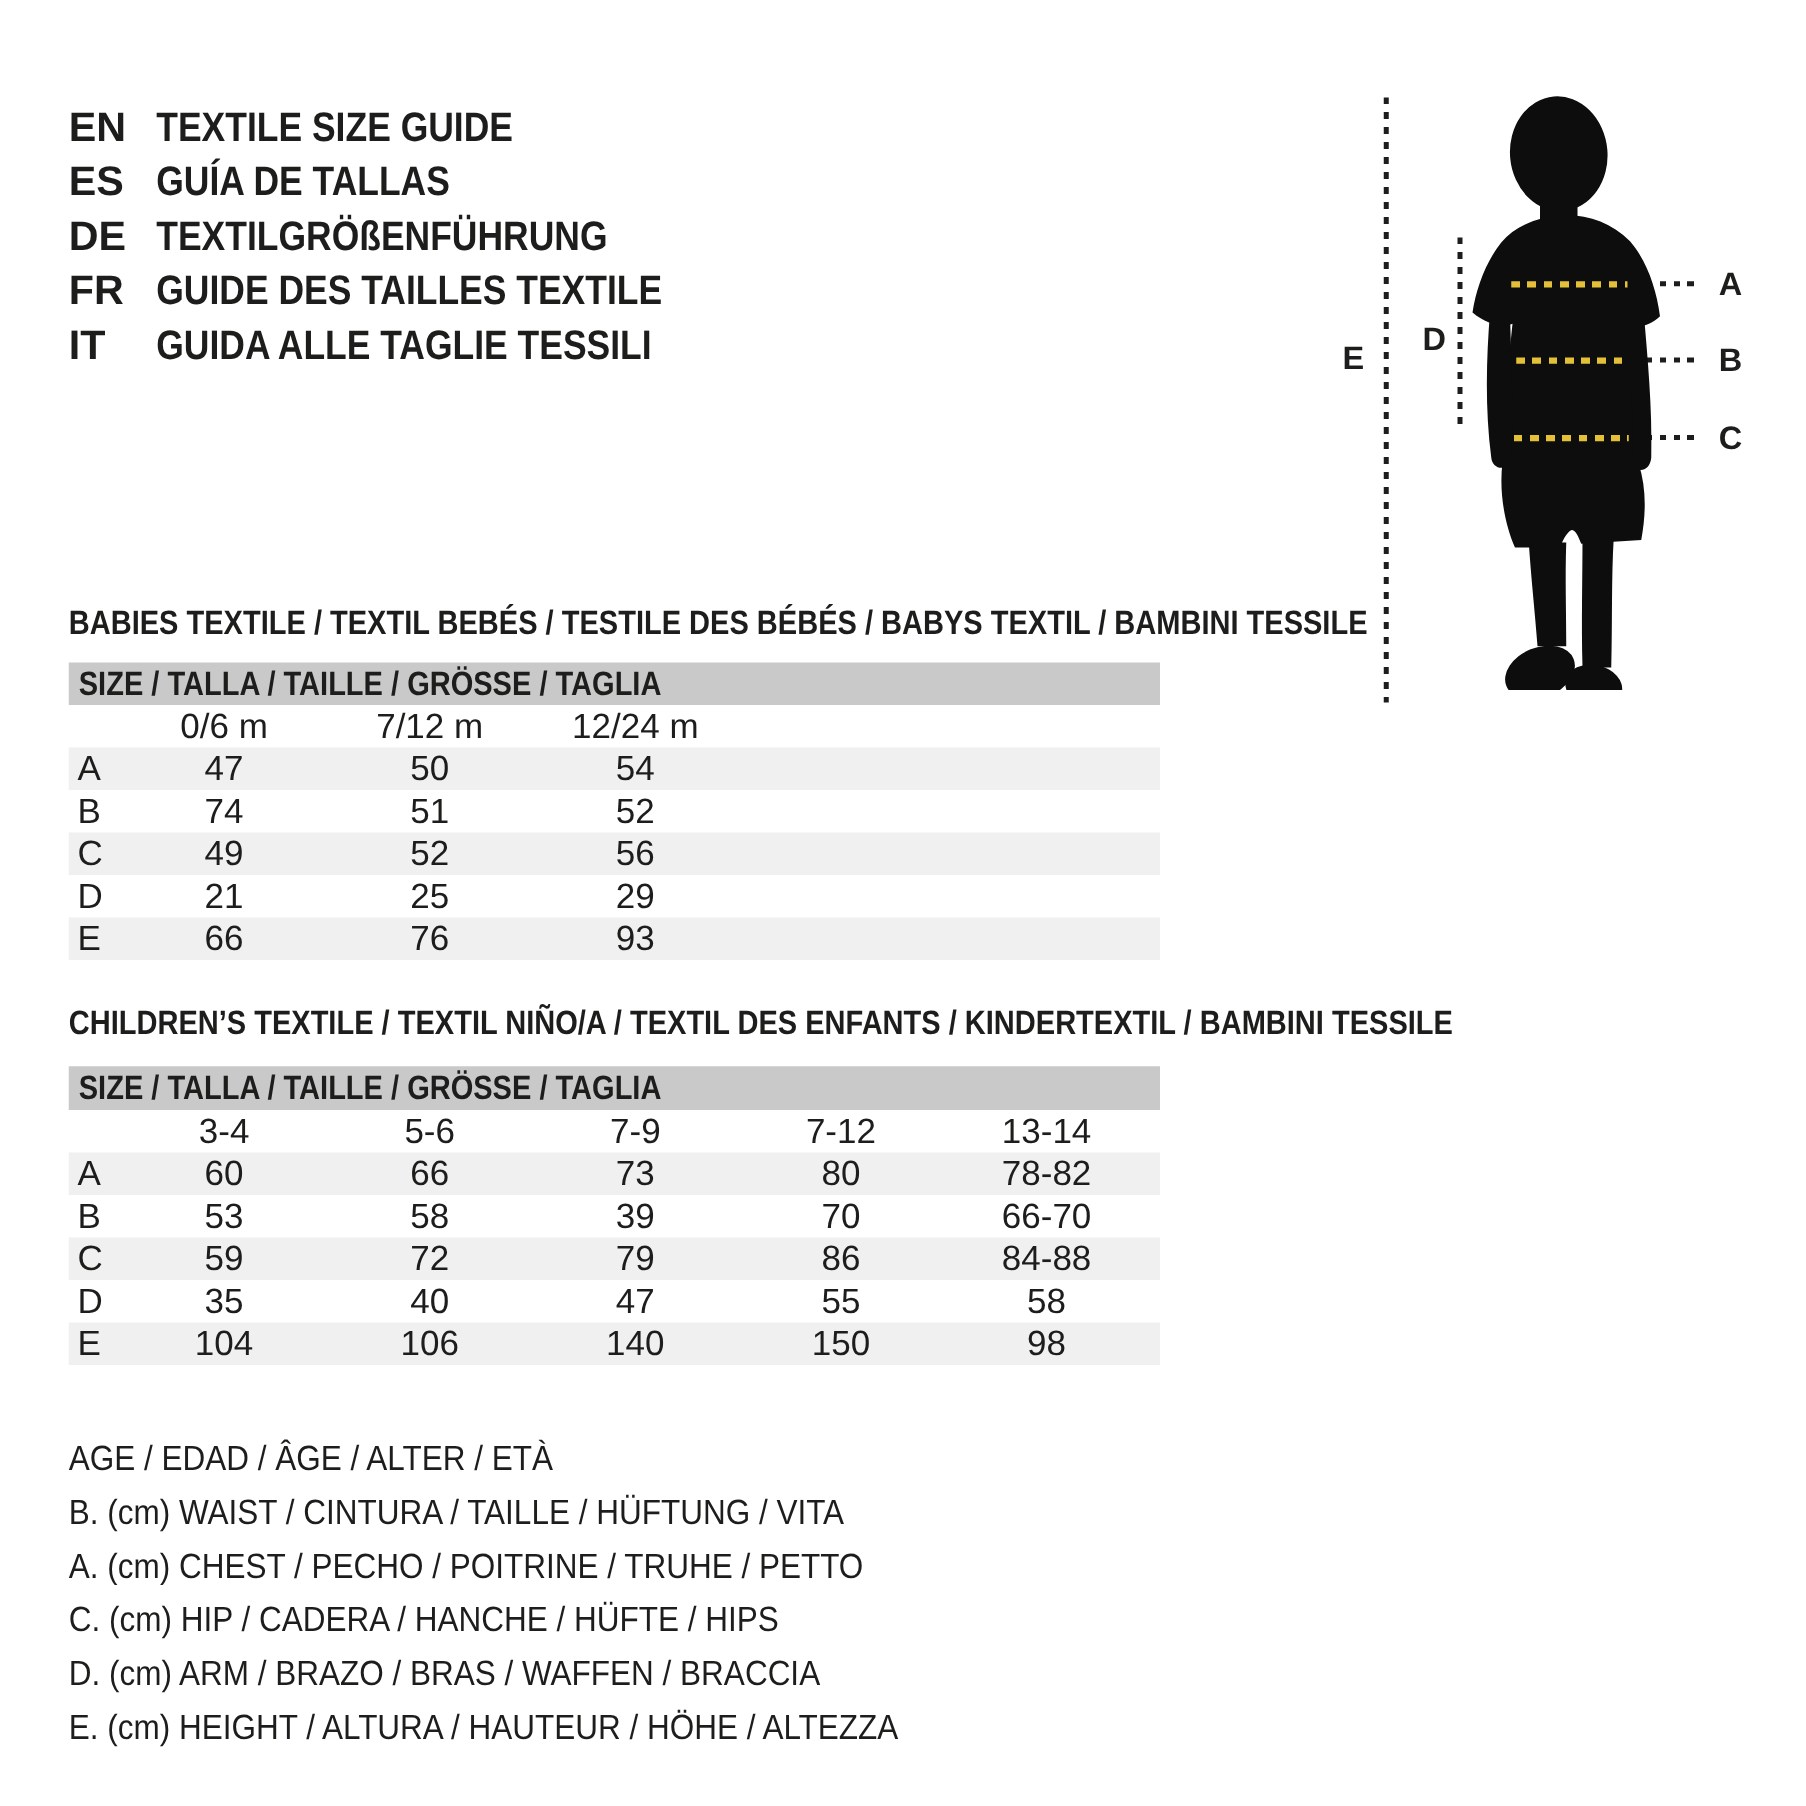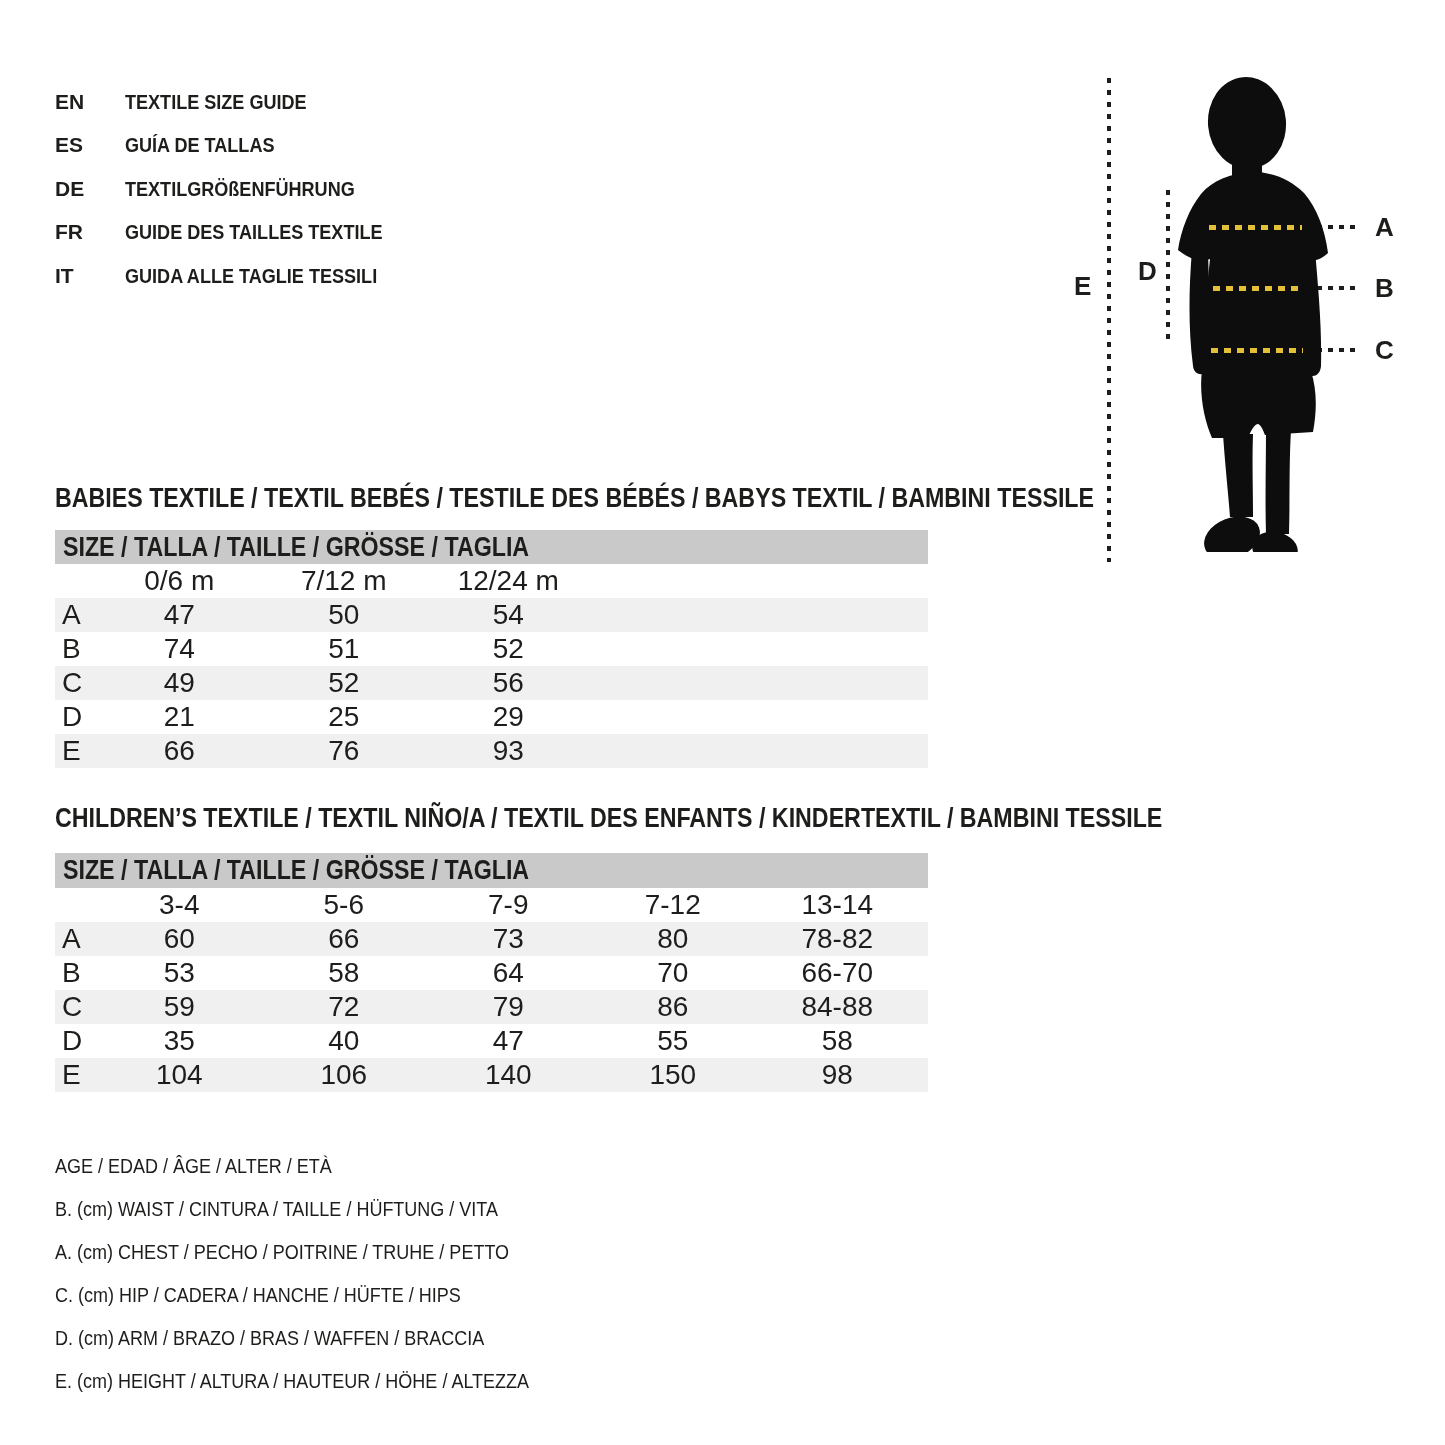--- a/index.html
+++ b/index.html
@@ -9,21 +9,21 @@
   html,body{background:#fff;}
   .page{
     position:relative; width:1445px; height:1445px; background:#fff; overflow:hidden;
     font-family:"Liberation Sans", sans-serif; color:var(--ink);
   }
   .cond{display:inline-block; transform:scaleX(.86); transform-origin:0 50%; white-space:nowrap;}
   .cond9{display:inline-block; transform:scaleX(.9); transform-origin:0 50%; white-space:nowrap;}
 
   
   .langs{position:absolute; left:55px; top:80px;}
-  .lang-row{display:flex; height:43.5px; align-items:center; font-weight:700; font-size:21px;}
+  .lang-row{display:flex; height:43.5px; align-items:center; font-weight:700; font-size:33px;}
   .lang-code{width:70px; flex:0 0 70px;}
 
   
   .diagram{position:absolute; left:1050px; top:60px; width:395px; height:530px;}
   .vdots{position:absolute; width:4px;
     background:repeating-linear-gradient(to bottom, var(--ink) 0 5px, transparent 5px 12px);}
   .hdots{position:absolute; height:4px;
     background:repeating-linear-gradient(to right, var(--ink) 0 5px, transparent 5px 11px);}
   .ydash{position:absolute; height:5px; z-index:3;
     background:repeating-linear-gradient(to right, var(--accent) 0 7px, transparent 7px 13px);}
@@ -34,21 +34,21 @@
   .sec-heading{position:absolute; left:55px; font-weight:700; font-size:27px; line-height:30px;}
   .table{position:absolute; left:55px; width:873px; font-size:28px;}
   .size-bar{height:34px; background:var(--bar); font-weight:700; font-size:27px; line-height:34px; padding-left:8px;}
   .trow{display:grid; grid-template-columns:42px 164.5px 164.5px 164.5px 164.5px 164.5px 1fr; height:34px; line-height:34px;}
   .trow .cell{text-align:center;}
   .trow .letter{text-align:left; padding-left:7px;}
   .shade{background:var(--rowshade);}
 
   
   .legend{position:absolute; left:55px; top:1145px;}
-  .legend-line{height:43px; line-height:43px; font-size:20px;}
+  .legend-line{height:43px; line-height:43px; font-size:28px;}
 </style>
 </head>
 <body>
 
 <div class="page">
 
   <div class="langs">
     <div class="lang-row">
       <span class="lang-code">EN</span>
       <span class="cond">TEXTILE SIZE GUIDE</span>
@@ -190,21 +190,21 @@
       <div class="cell">60</div>
       <div class="cell">66</div>
       <div class="cell">73</div>
       <div class="cell">80</div>
       <div class="cell">78-82</div>
     </div>
     <div class="trow">
       <div class="cell letter">B</div>
       <div class="cell">53</div>
       <div class="cell">58</div>
-      <div class="cell">64</div>
+      <div class="cell">39</div>
       <div class="cell">70</div>
       <div class="cell">66-70</div>
     </div>
     <div class="trow shade">
       <div class="cell letter">C</div>
       <div class="cell">59</div>
       <div class="cell">72</div>
       <div class="cell">79</div>
       <div class="cell">86</div>
       <div class="cell">84-88</div>

